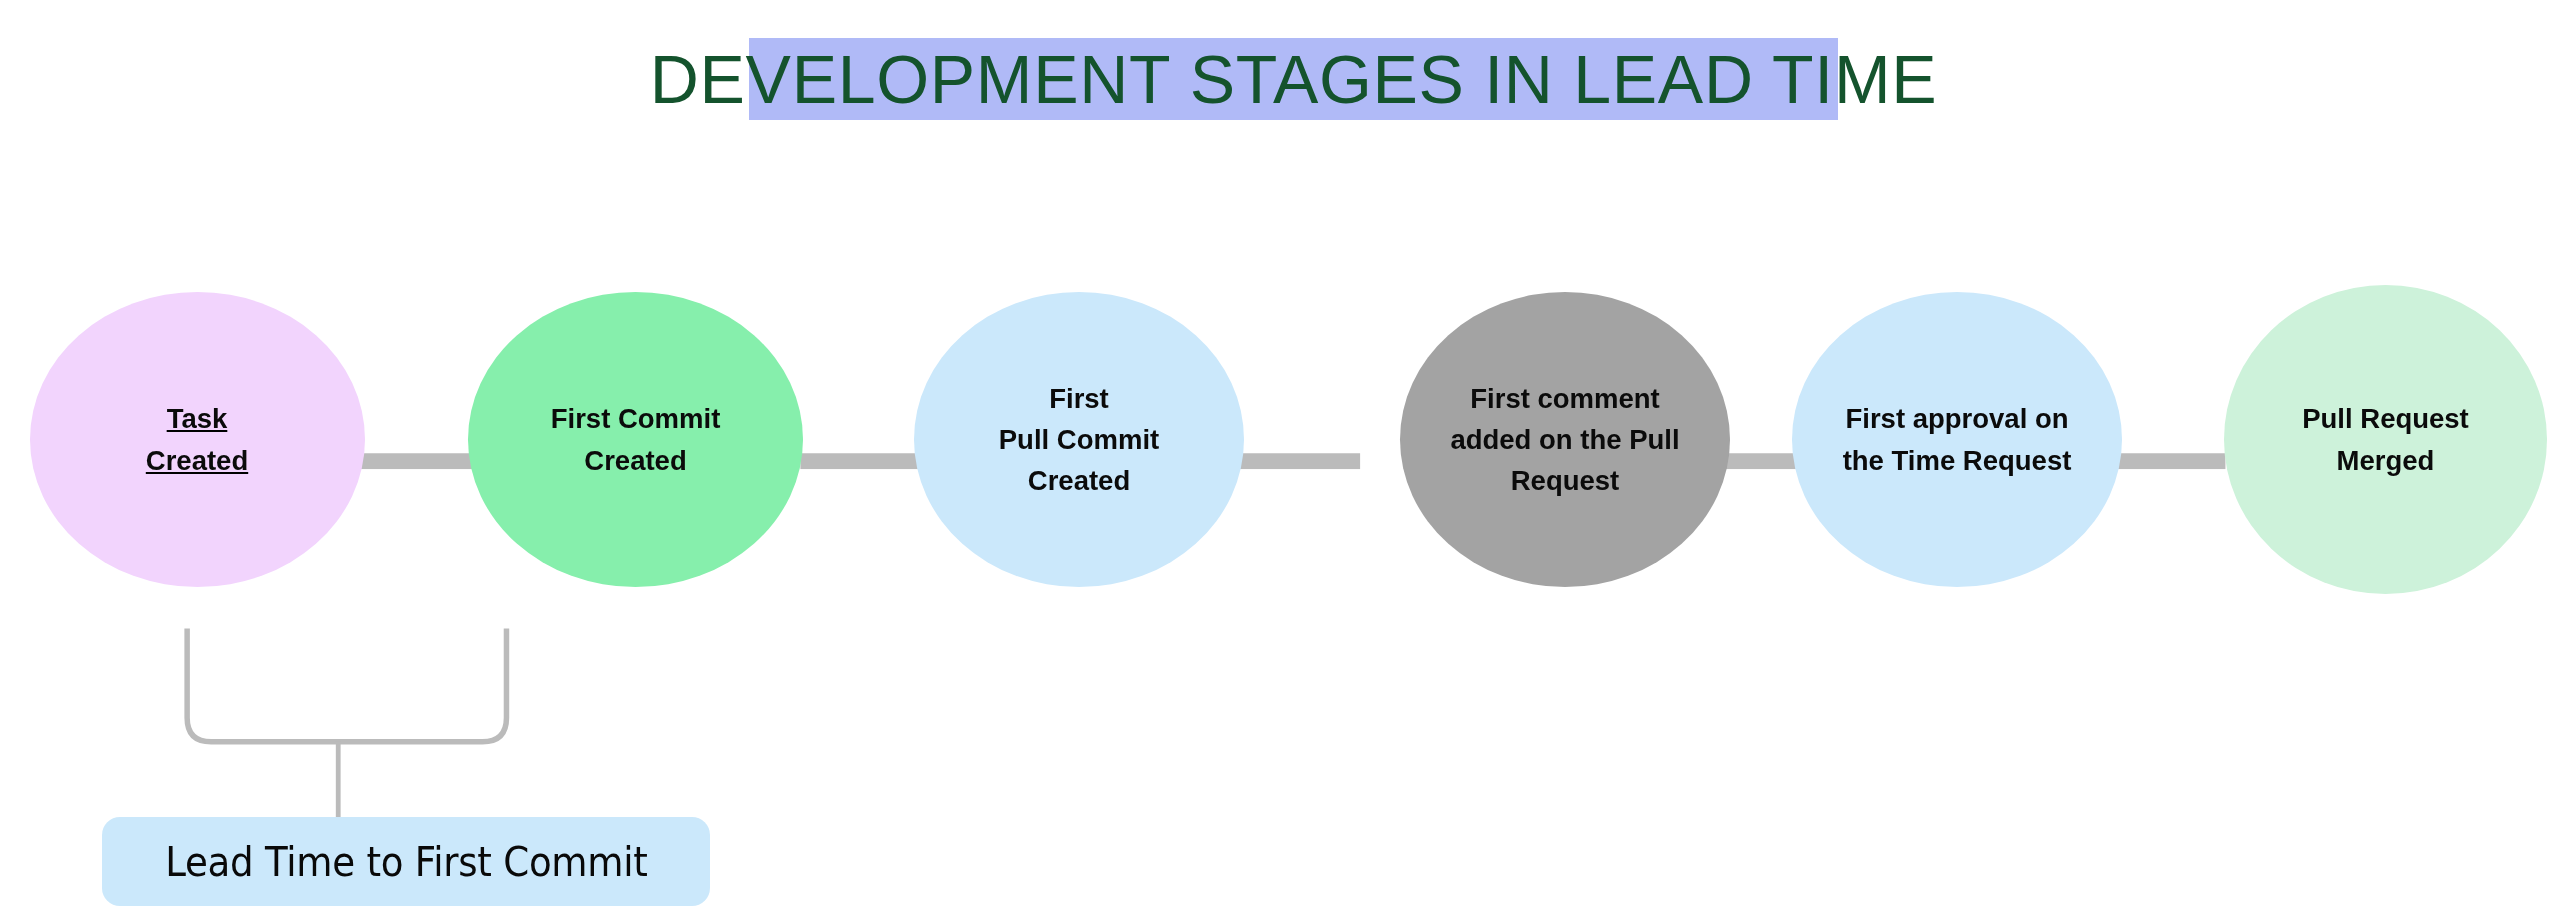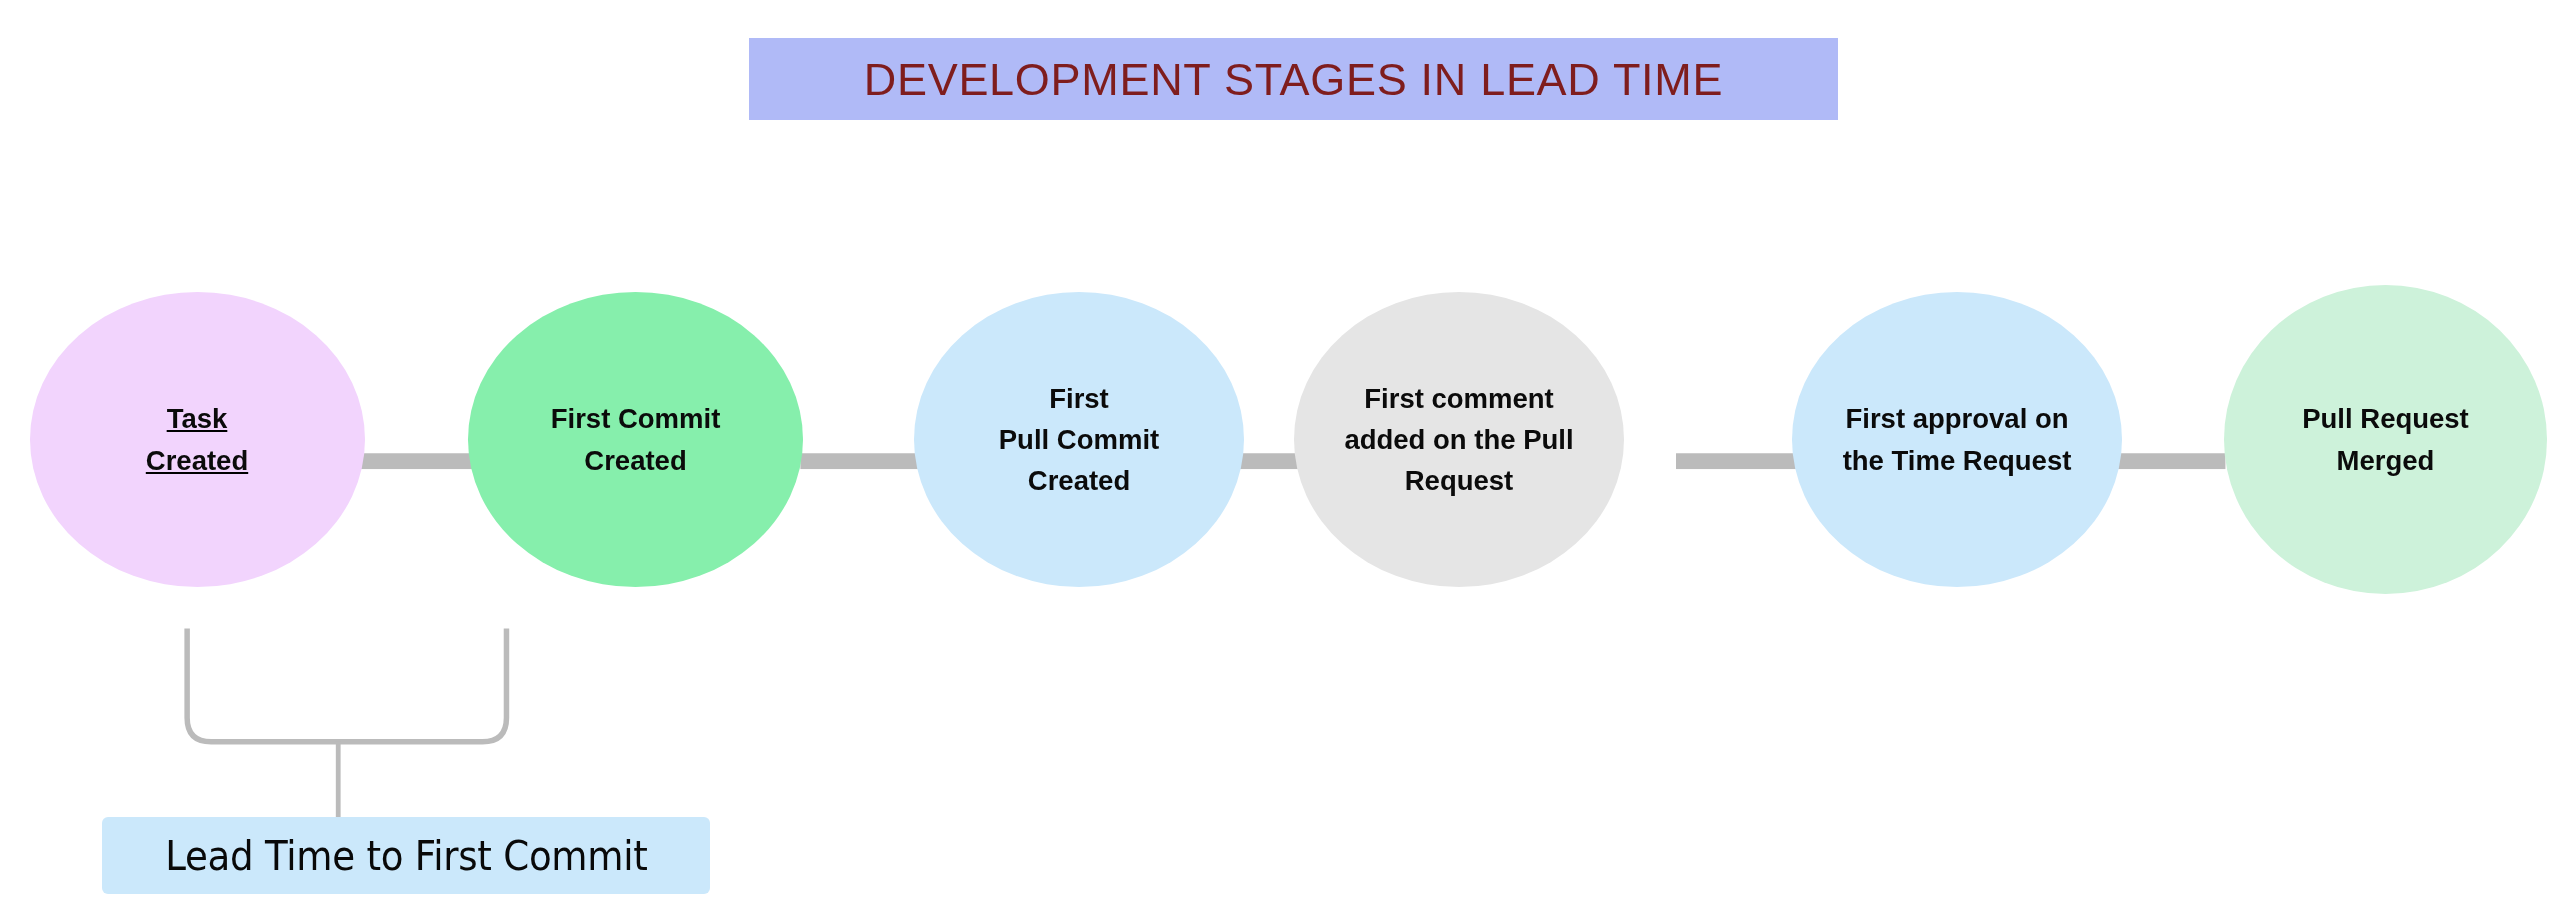--- a/index.html
+++ b/index.html
@@ -28,24 +28,24 @@
     width: 1089px;
     height: 82px;
     background: #b0baf7;
     display: flex;
     align-items: center;
     justify-content: center;
     box-sizing: border-box;
   }
   .title-banner .title-text {
     font-family: "Liberation Sans", sans-serif;
-    font-size: 45px;
+    font-size: 68px;
     font-weight: 400;
     letter-spacing: 0.7px;
-    color: #7f1d1d;
+    color: #14532d;
     white-space: nowrap;
     line-height: 1;
     text-align: right;
   }
 
   
   .flow-svg {
     position: absolute;
     left: 0;
     top: 0;
@@ -72,23 +72,23 @@
     padding: 0 18px;
     white-space: pre-line;
   }
 
   
   .annotation-box {
     position: absolute;
     left: 102px;
     top: 817px;
     width: 608px;
-    height: 77px;
+    height: 89px;
     background: #cbe8fb;
-    border-radius: 6px;
+    border-radius: 18px;
     display: flex;
     align-items: center;
     justify-content: center;
     box-sizing: border-box;
   }
   .annotation-box .annotation-text {
     font-family: "DejaVu Sans", sans-serif;
     font-size: 40px;
     font-weight: 400;
     letter-spacing: -0.3px;
@@ -128,21 +128,21 @@
     <span class="node-label">First Commit
 Created</span>
   </div>
 
   <div class="node" style="left:914px; top:292px; width:330px; height:295px; background:#cbe8fb;">
     <span class="node-label">First
 Pull Commit
 Created</span>
   </div>
 
-  <div class="node" style="left:1294px; top:292px; width:330px; height:295px; background:#e5e5e5;">
+  <div class="node" style="left:1400px; top:292px; width:330px; height:295px; background:#a3a3a3;">
     <span class="node-label">First comment
 added on the Pull
 Request</span>
   </div>
 
   <div class="node" style="left:1792px; top:292px; width:330px; height:295px; background:#cbe8fb;">
     <span class="node-label">First approval on
 the Time Request</span>
   </div>
 

